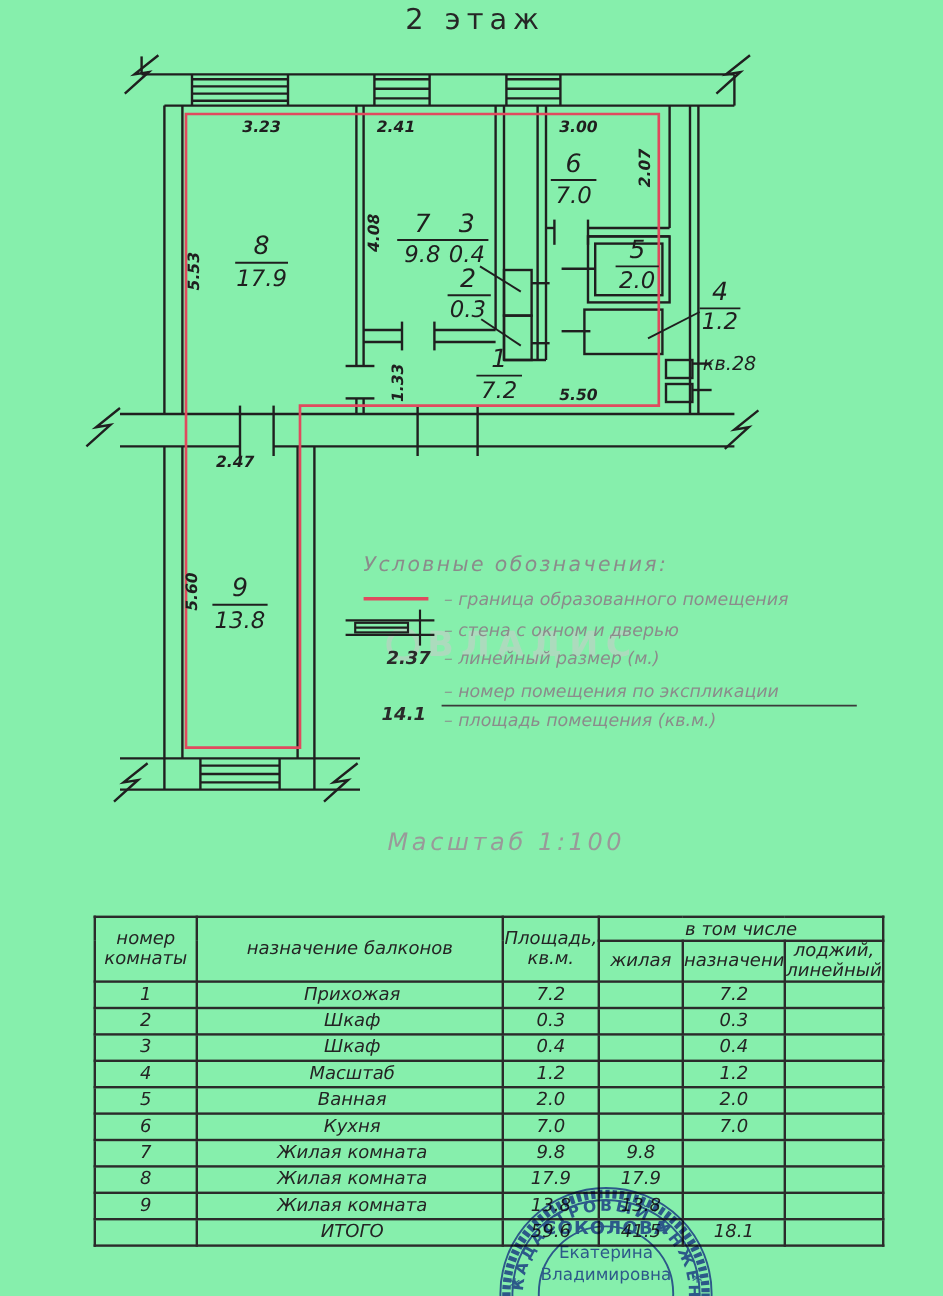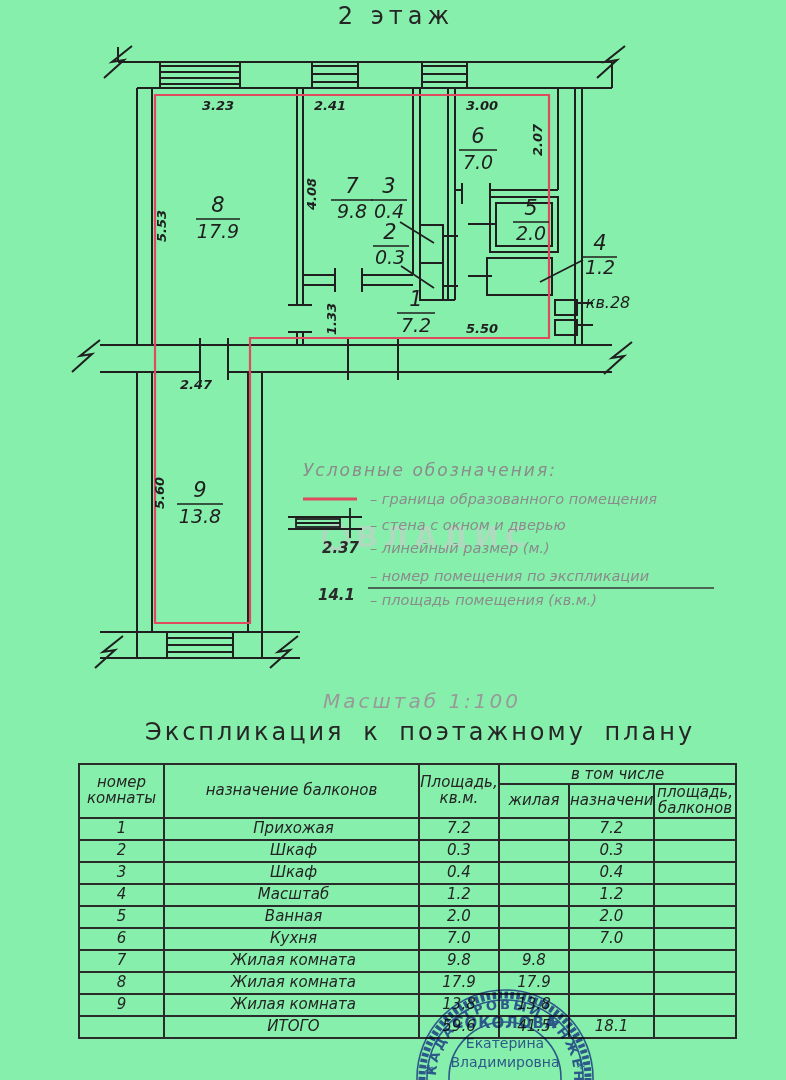--- a/index.html
+++ b/index.html
@@ -244,42 +244,41 @@
 
       <text x="370" y="581" font-size="14.5" font-style="italic" fill="#8b8b8b">– номер помещения по экспликации</text>
       <line x1="368" y1="588" x2="714" y2="588" stroke="#3a3a3a" stroke-width="1.6"></line>
       <text x="318" y="600" font-size="15" font-weight="600" font-style="italic" fill="#2a2a2a">14.1</text>
       <text x="370" y="605" font-size="14.5" font-style="italic" fill="#8b8b8b">– площадь помещения (кв.м.)</text>
     </g>
 
     <text x="422" y="708" text-anchor="middle" font-size="20" font-style="italic" letter-spacing="3" fill="#999999">Масштаб 1:100</text>
   </svg>
 
-  <div class="heading">Экспликация к поэтажному плану</div>
 
   <table class="expl-table">
     <colgroup>
       <col style="width:85px">
         <col style="width:255px">
         <col style="width:80px">
       <col style="width:70px">
         <col style="width:85px">
         <col style="width:82px">
     </colgroup>
     <tbody>
         <tr class="hdr-top">
       <th rowspan="2" class="hdr-sub">номер комнаты</th>
       <th rowspan="2" class="hdr-sub col-purpose-h">назначение балконов</th>
       <th rowspan="2" class="hdr-sub">Площадь, кв.м.</th>
       <th colspan="3">в том числе</th>
     </tr>
     <tr class="hdr-sub">
       <th class="hdr-sub">жилая</th>
       <th class="hdr-sub">назначение</th>
-      <th class="hdr-sub">площадь, балконов</th>
+      <th class="hdr-sub">лоджий, линейный</th>
     </tr>
     <tr>
       <td>1</td>
       <td class="purpose">Прихожая</td>
       <td>7.2</td>
       <td></td>
       <td>7.2</td>
       <td></td>
     </tr>
     <tr>

